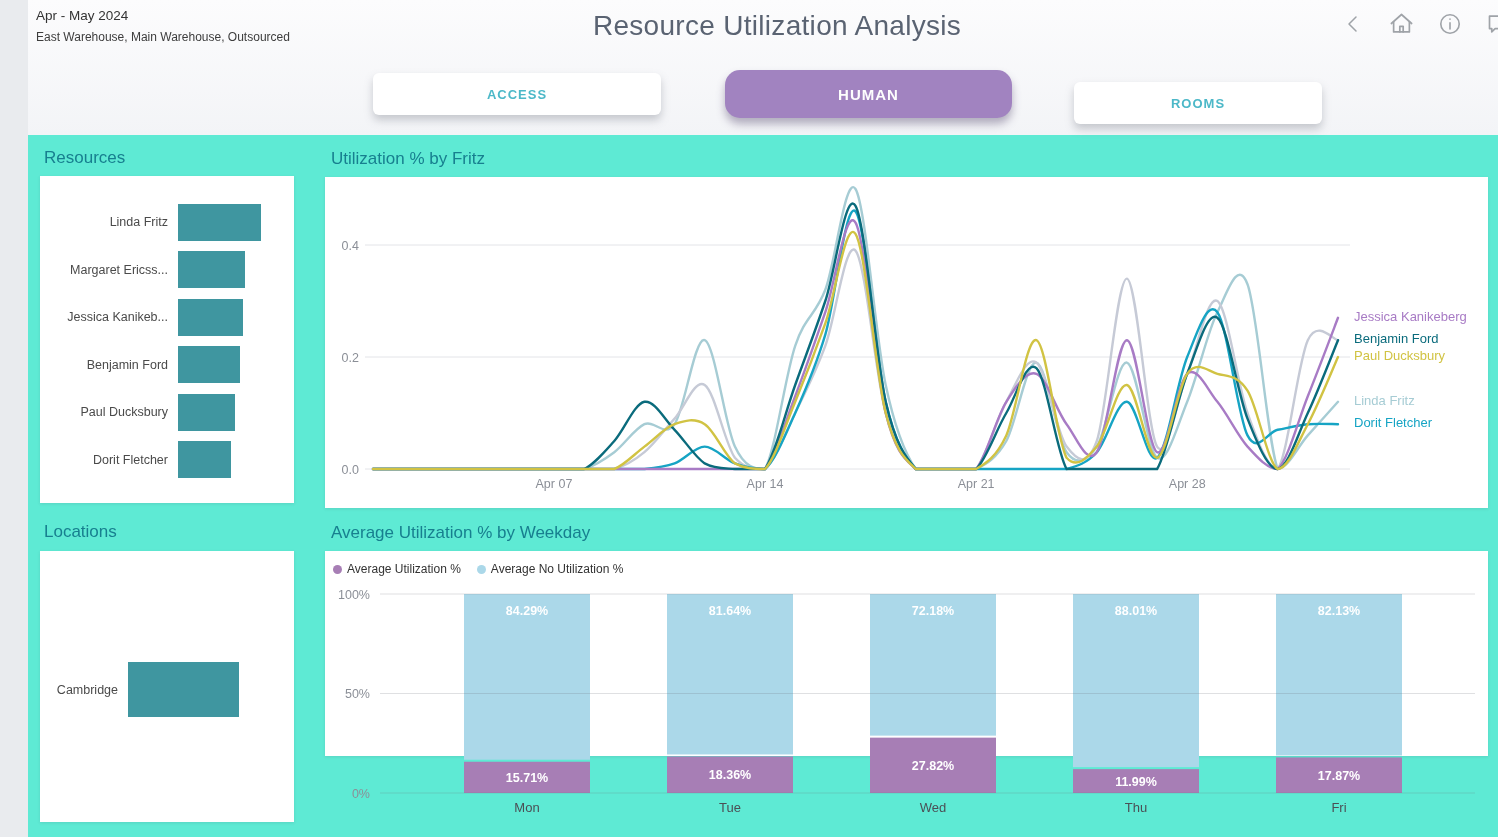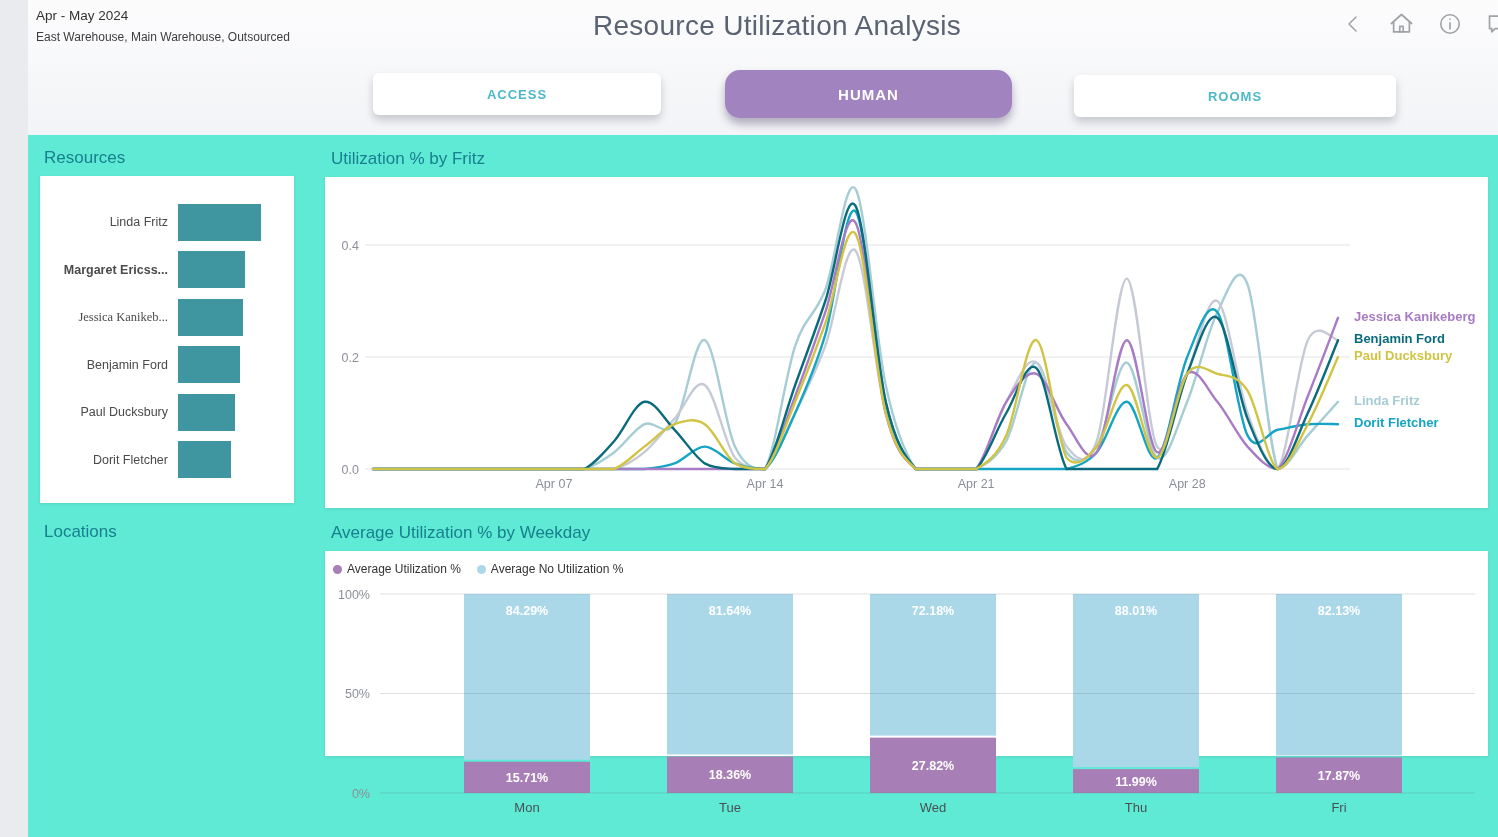--- a/index.html
+++ b/index.html
@@ -16,21 +16,21 @@
   .page-title{left:0;right:0;top:10px;text-align:center;font-size:28px;font-weight:400;
     color:#5a6372;letter-spacing:0.3px;}
   .nav-icons{right:14px;top:10px;display:flex;gap:22px;align-items:center;}
   .nav-icons svg{display:block;cursor:pointer;}
 
   
   .tab{position:absolute;z-index:1;border:none;background:#fff;border-radius:6px;
     font-family:inherit;font-weight:bold;font-size:13px;letter-spacing:1px;color:#4cb8c8;
     box-shadow:0 5px 8px rgba(110,115,125,0.35);cursor:pointer;}
   .tab-access{left:345px;top:73px;width:288px;height:42px;}
-  .tab-rooms{left:1046px;top:75px;width:322px;height:42px;}
+  .tab-rooms{left:1046px;top:82px;width:248px;height:42px;}
   .tab-human{left:697px;top:70px;width:287px;height:48px;background:#a183c0;color:#fdfdfd;
     font-size:15px;border-radius:15px;box-shadow:0 6px 9px rgba(95,85,120,0.45);}
 
   
   .panel-title{font-size:17px;font-weight:400;color:#177f8f;}
   .pt-resources{left:16px;top:148px;}
   .pt-locations{left:16px;top:522px;text-align:center;}
   .pt-line{left:303px;top:149px;}
   .pt-weekday{left:303px;top:523px;}
   .card{position:absolute;z-index:1;background:#fff;box-shadow:0 1px 3px rgba(60,60,70,0.12);}
@@ -39,21 +39,21 @@
   .card-line{left:297px;top:177px;width:1163px;height:331px;}
   .card-weekday{left:297px;top:551px;width:1163px;height:205px;}
 
   
   .slicer-row{position:absolute;left:0;height:44px;display:flex;align-items:center;cursor:pointer;}
   .slicer-label{width:128px;text-align:right;padding-right:10px;font-size:12.5px;color:#4a4a4a;
     white-space:nowrap;overflow:hidden;}
   .slicer-bar{height:37px;}
 
   
-  .series-label{position:absolute;left:1029px;font-size:13px;white-space:nowrap;font-weight:bold;}
+  .series-label{position:absolute;left:1029px;font-size:13px;white-space:nowrap;}
 
   
   .legend{position:absolute;left:8px;top:11px;display:flex;gap:16px;align-items:center;z-index:2;}
   .legend-item{display:flex;align-items:center;gap:5px;font-size:12px;color:#333;}
   .legend-dot{width:9px;height:9px;border-radius:50%;display:inline-block;}
 </style>
 </head>
 <body>
 
 <div class="page">
@@ -96,43 +96,51 @@
   <button class="tab tab-rooms">ROOMS</button>
 
   <div class="layer panel-title pt-resources">Resources</div>
   <div class="card card-resources">
     <div id="resources-chart">
         <div class="slicer-row" style="top: 24px; height: 44px;">
           <span class="slicer-label" style="width: 128px;">Linda Fritz</span>
           <span class="slicer-bar" style="background: rgb(63, 150, 160); height: 37px; width: 83px;"></span>
         </div>
         <div class="slicer-row" style="top: 71.5px; height: 44px;">
-          <span class="slicer-label" style="width: 128px; font-weight: bold;">Margaret Ericss...</span>
+          <span class="slicer-label" style="width: 128px;">Margaret Ericss...</span>
           <span class="slicer-bar" style="background: rgb(63, 150, 160); height: 37px; width: 67px;"></span>
         </div>
         <div class="slicer-row" style="top: 119px; height: 44px;">
-          <span class="slicer-label" style="width: 128px; font-family: Liberation Serif, serif;">Jessica Kanikeb...</span>
+          <span class="slicer-label" style="width: 128px;">Jessica Kanikeb...</span>
           <span class="slicer-bar" style="background: rgb(63, 150, 160); height: 37px; width: 65px;"></span>
         </div>
         <div class="slicer-row" style="top: 166.5px; height: 44px;">
           <span class="slicer-label" style="width: 128px;">Benjamin Ford</span>
           <span class="slicer-bar" style="background: rgb(63, 150, 160); height: 37px; width: 62px;"></span>
         </div>
         <div class="slicer-row" style="top: 214px; height: 44px;">
           <span class="slicer-label" style="width: 128px;">Paul Ducksbury</span>
           <span class="slicer-bar" style="background: rgb(63, 150, 160); height: 37px; width: 57px;"></span>
         </div>
         <div class="slicer-row" style="top: 261.5px; height: 44px;">
           <span class="slicer-label" style="width: 128px;">Dorit Fletcher</span>
           <span class="slicer-bar" style="background: rgb(63, 150, 160); height: 37px; width: 53px;"></span>
         </div>
       </div>
   </div>
 
   <div class="layer panel-title pt-locations">Locations</div>
+  <div class="card card-locations">
+    <div id="locations-chart">
+        <div class="slicer-row" style="top: 111px; height: 55px;">
+          <span class="slicer-label" style="width: 78px;">Cambridge</span>
+          <span class="slicer-bar" style="background: rgb(63, 150, 160); height: 55px; width: 111px;"></span>
+        </div>
+      </div>
+  </div>
 
   <div class="layer panel-title pt-line">Utilization % by Fritz</div>
   <div class="card card-line">
     <svg id="line-svg" width="1163" height="331">
         <line x1="40" y1="292" x2="1025" y2="292" stroke="#e3e4e8" stroke-width="1"></line>
         <text x="34" y="296.5" text-anchor="end" font-size="12.5" fill="#8b8f97">0.0</text>
         <line x1="40" y1="180" x2="1025" y2="180" stroke="#e3e4e8" stroke-width="1"></line>
         <text x="34" y="184.5" text-anchor="end" font-size="12.5" fill="#8b8f97">0.2</text>
         <line x1="40" y1="68" x2="1025" y2="68" stroke="#e3e4e8" stroke-width="1"></line>
         <text x="34" y="72.5" text-anchor="end" font-size="12.5" fill="#8b8f97">0.4</text>

